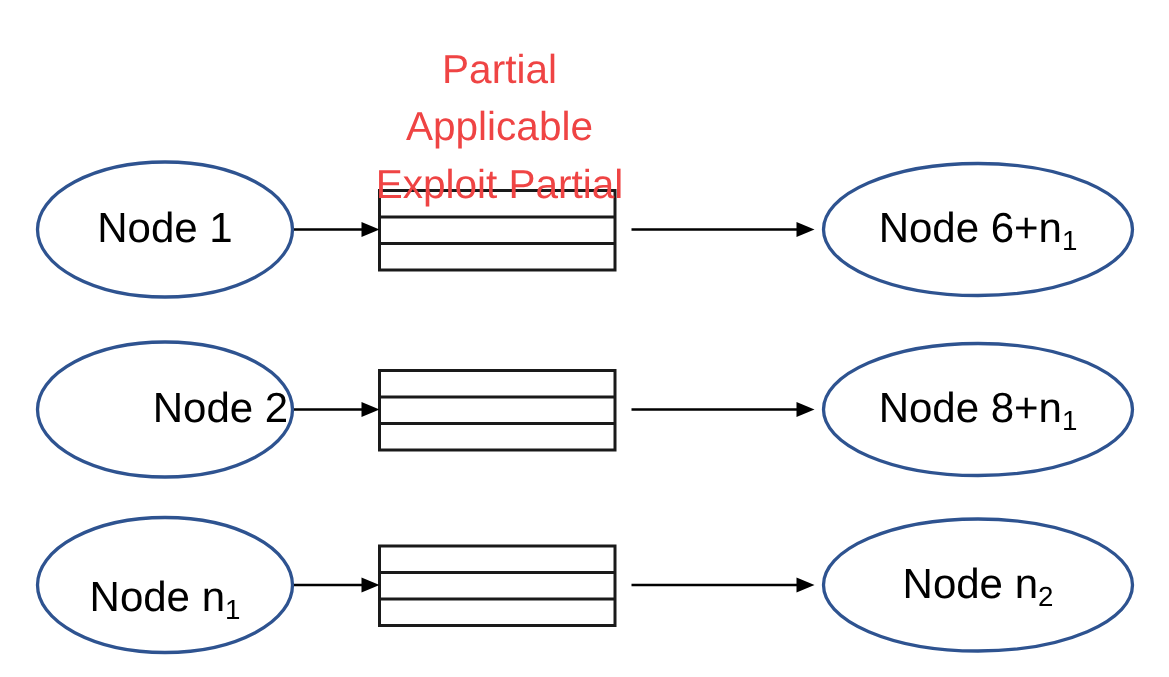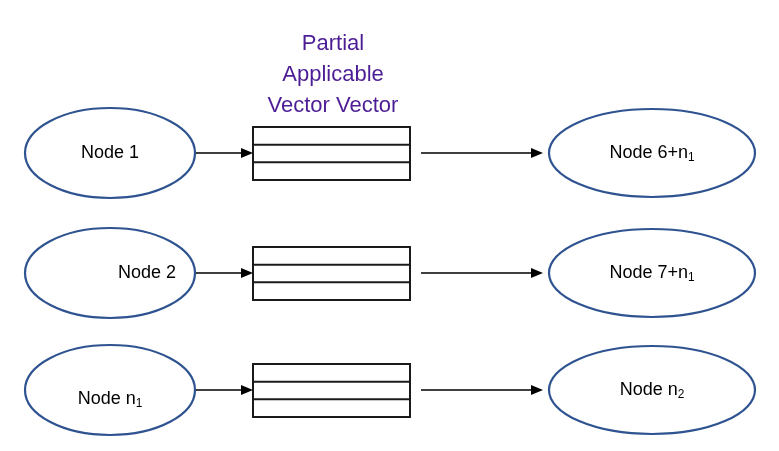--- a/index.html
+++ b/index.html
@@ -46,42 +46,42 @@
     stroke-width: 1.6;
     fill: none;
   }
   .arrow-head {
     fill: #000000;
     stroke: none;
   }
   .node-label {
     position: absolute;
     transform: translate(-50%, -50%);
-    font-size: 18px;
+    font-size: 28px;
     line-height: 1.1;
     color: #000000;
     white-space: nowrap;
     text-align: center;
     pointer-events: none;
   }
   .node-label sub {
     font-size: 0.66em;
     vertical-align: -0.28em;
     line-height: 0;
   }
   #vector-title {
     position: absolute;
     left: 333px;
     top: 27px;
     transform: translateX(-50%);
     width: 230px;
     text-align: center;
-    font-size: 22px;
+    font-size: 27px;
     line-height: 1.42;
-    color: #4c1d95;
+    color: #ef4444;
   }
   #vector-title .title-line {
     display: block;
     white-space: nowrap;
   }
 </style>
 </head>
 <body>
 
 <div id="canvas">
@@ -133,35 +133,35 @@
     <g>
       <line class="connector-line" x1="421" y1="390" x2="534" y2="390"></line>
       <polygon class="arrow-head" points="543,390 531,385 531,395"></polygon>
     </g>
     <ellipse class="node-ellipse" cx="652" cy="390" rx="103" ry="44"></ellipse>
   </svg>
 
   <div id="vector-title">
     <span class="title-line">Partial</span>
     <span class="title-line">Applicable</span>
-    <span class="title-line">Vector Vector</span>
+    <span class="title-line">Exploit Partial</span>
   </div>
 
   <div class="node-label" style="left:110px; top:153px;">
     <span>Node 1</span><sub></sub>
   </div>
   <div class="node-label" style="left:652px; top:153px;">
     <span>Node 6+n</span><sub>1</sub>
   </div>
 
   <div class="node-label" style="left:110px; top:273px;margin-left:37px;">
     <span>Node 2</span><sub></sub>
   </div>
   <div class="node-label" style="left:652px; top:273px;">
-    <span>Node 7+n</span><sub>1</sub>
+    <span>Node 8+n</span><sub>1</sub>
   </div>
 
   <div class="node-label" style="left:110px; top:399px;">
     <span>Node n</span><sub>1</sub>
   </div>
   <div class="node-label" style="left:652px; top:390px;text-align:center;">
     <span>Node n</span><sub>2</sub>
   </div>
 
 </div>

